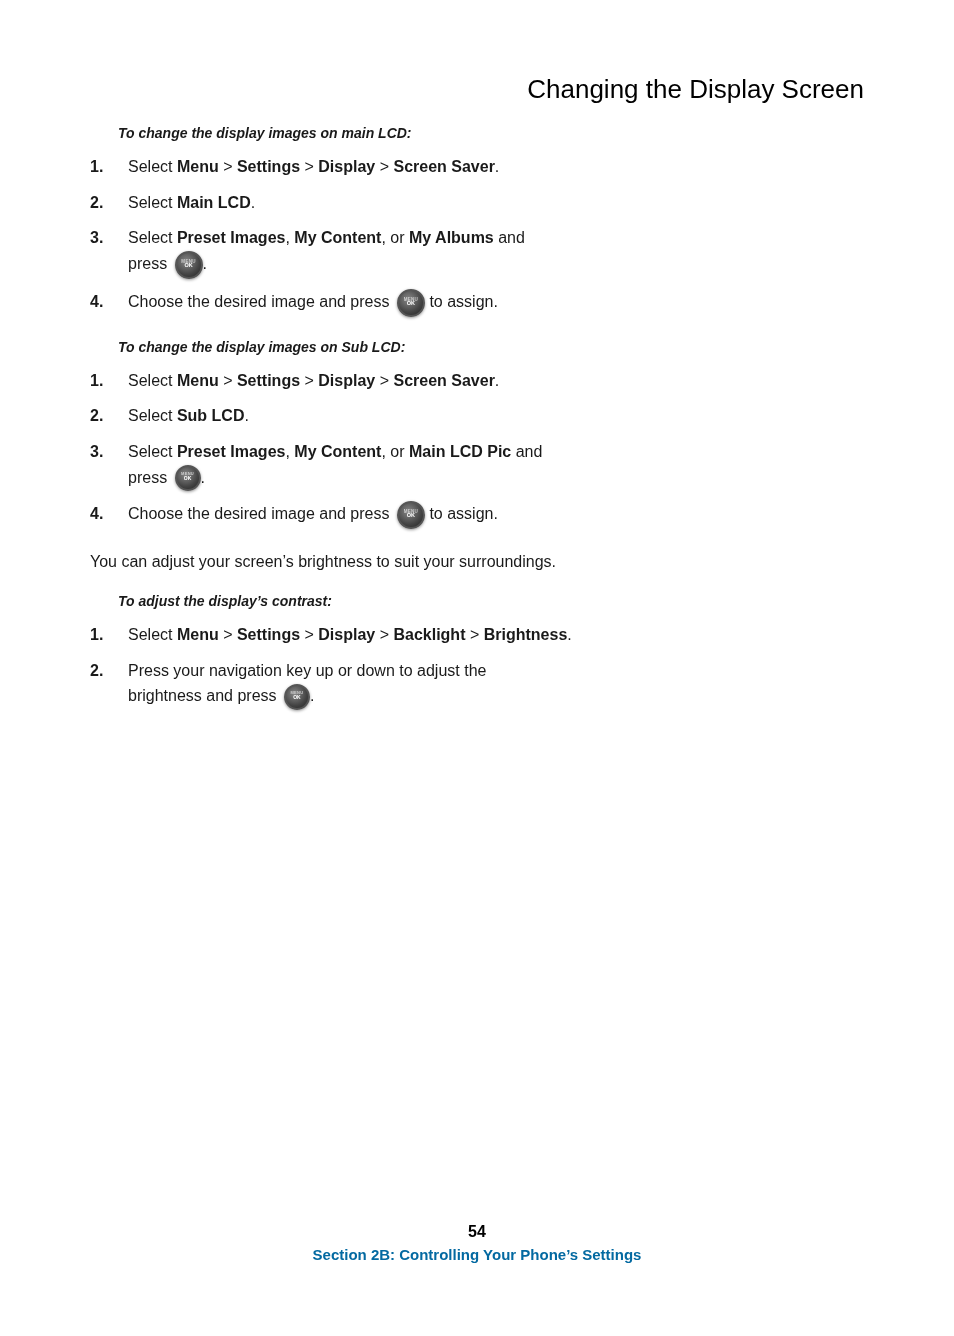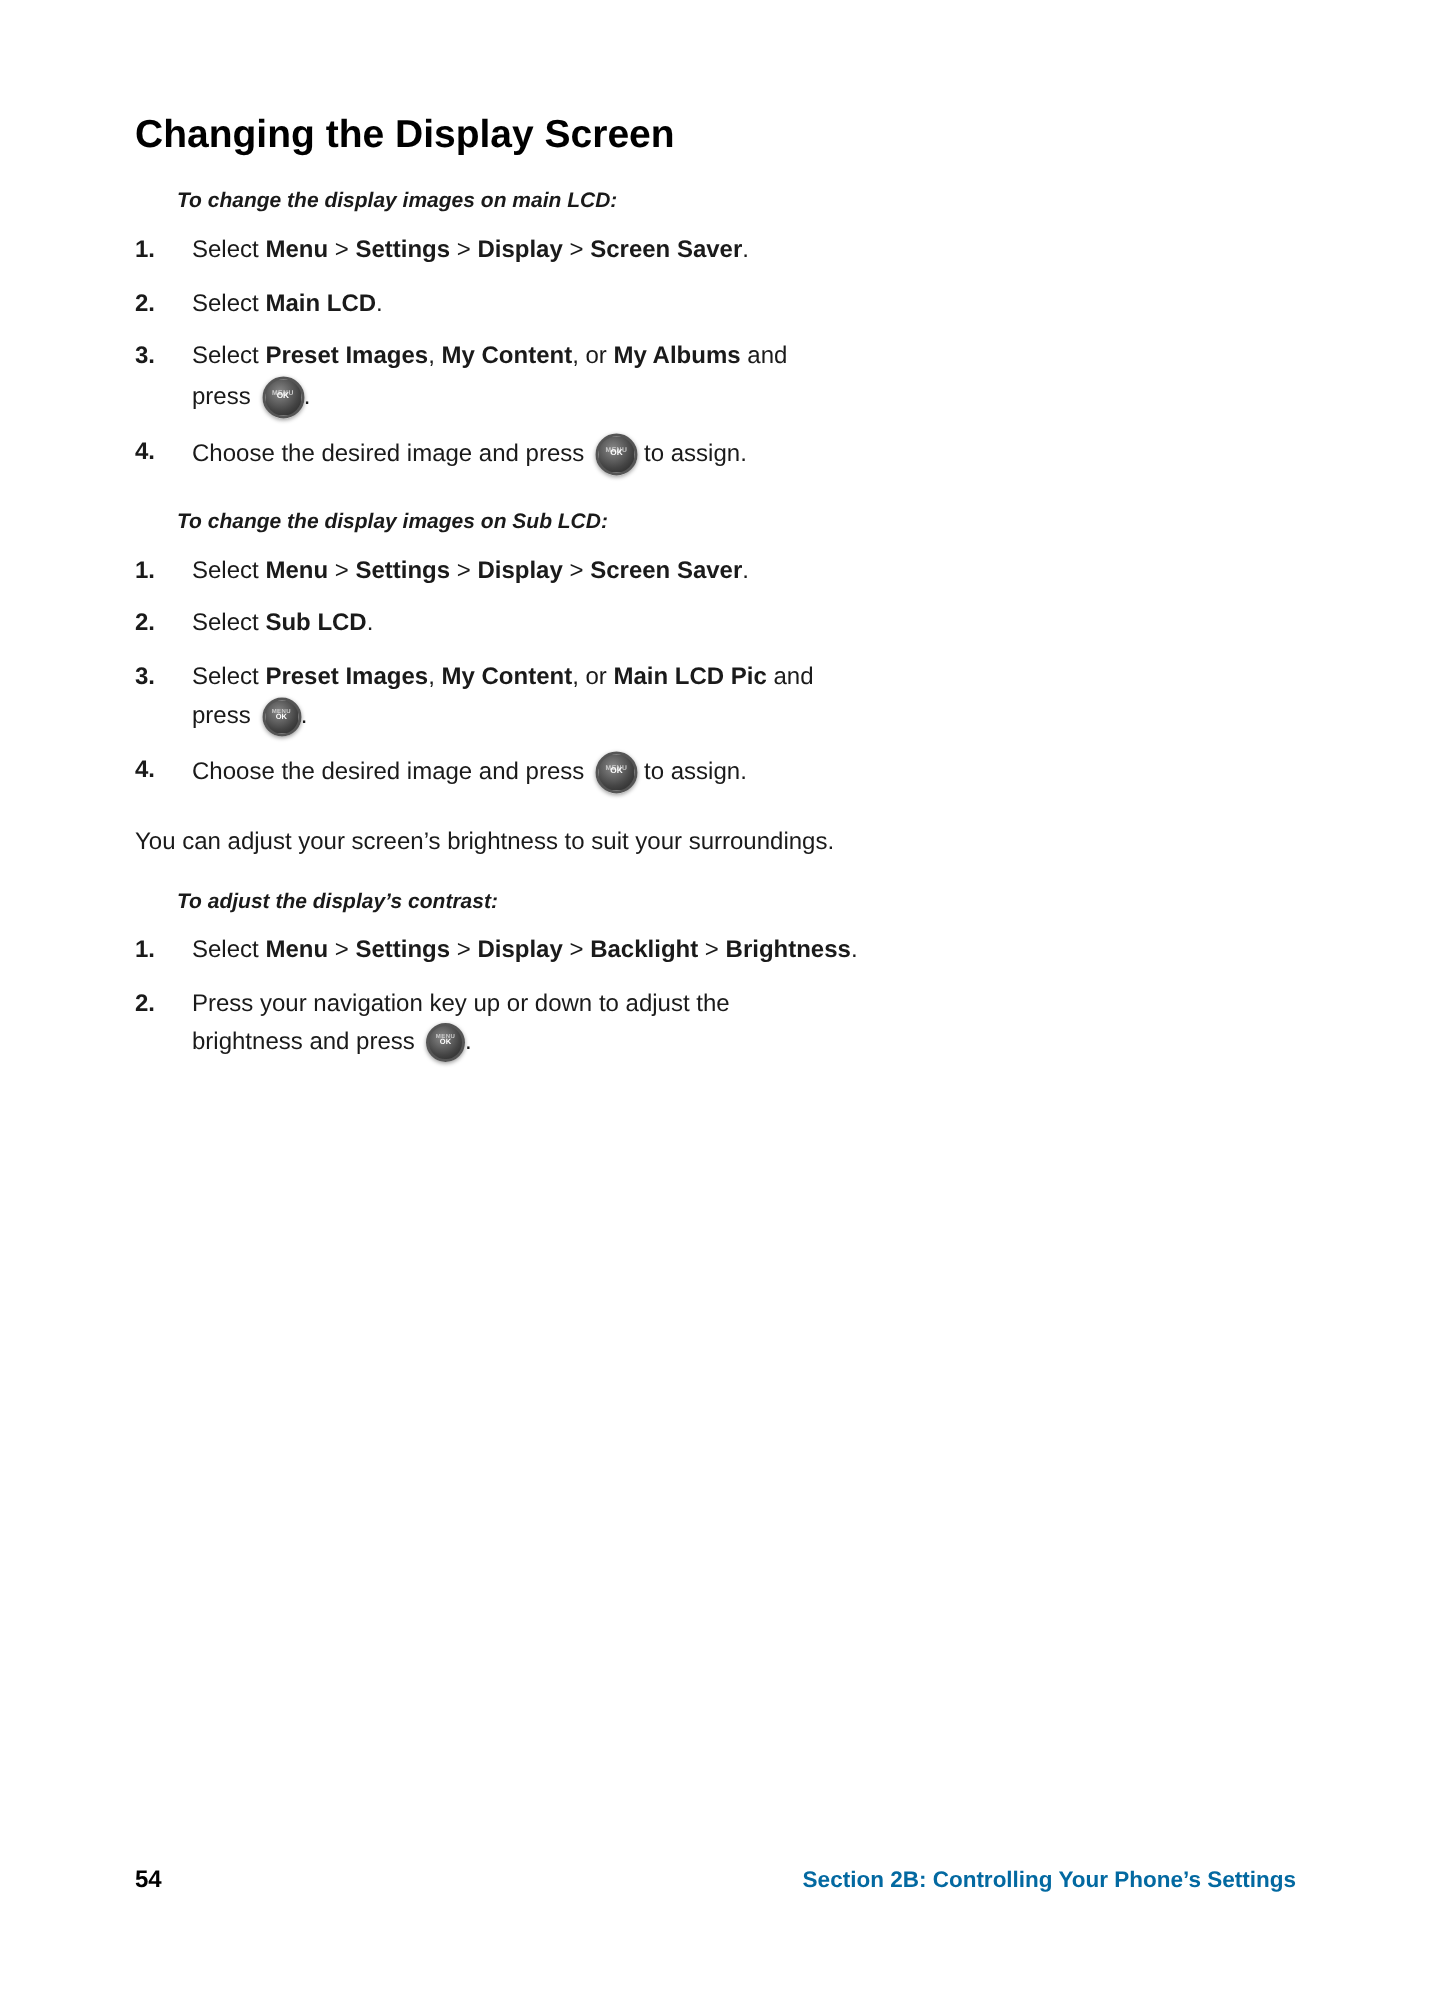--- a/index.html
+++ b/index.html
@@ -26,25 +26,26 @@
       display: flex;
       flex-direction: column;
     }
 
     .content {
       flex: 1;
     }
 
     h2 {
       font-size: 26px;
-      font-weight: 700;
+      font-weight: 400;
       color: #000;
       margin-bottom: 14px;
       margin-top: 10px;
       font-family: 'Arial Black', 'Arial', sans-serif;
+      text-align: right;
     }
 
     .intro-text {
       font-size: 16px;
       color: #1a1a1a;
       margin-bottom: 16px;
       line-height: 1.6;
     }
 
     .section-label {
@@ -166,20 +167,21 @@
     }
 
     .footer {
       display: flex;
       justify-content: space-between;
       align-items: center;
       border-top: none;
       padding-top: 20px;
       margin-top: auto;
       padding-bottom: 10px;
+      flex-direction: column;
     }
 
     .footer-page {
       font-size: 16px;
       font-weight: 700;
       color: #000;
     }
 
     .footer-section {
       font-size: 15px;

